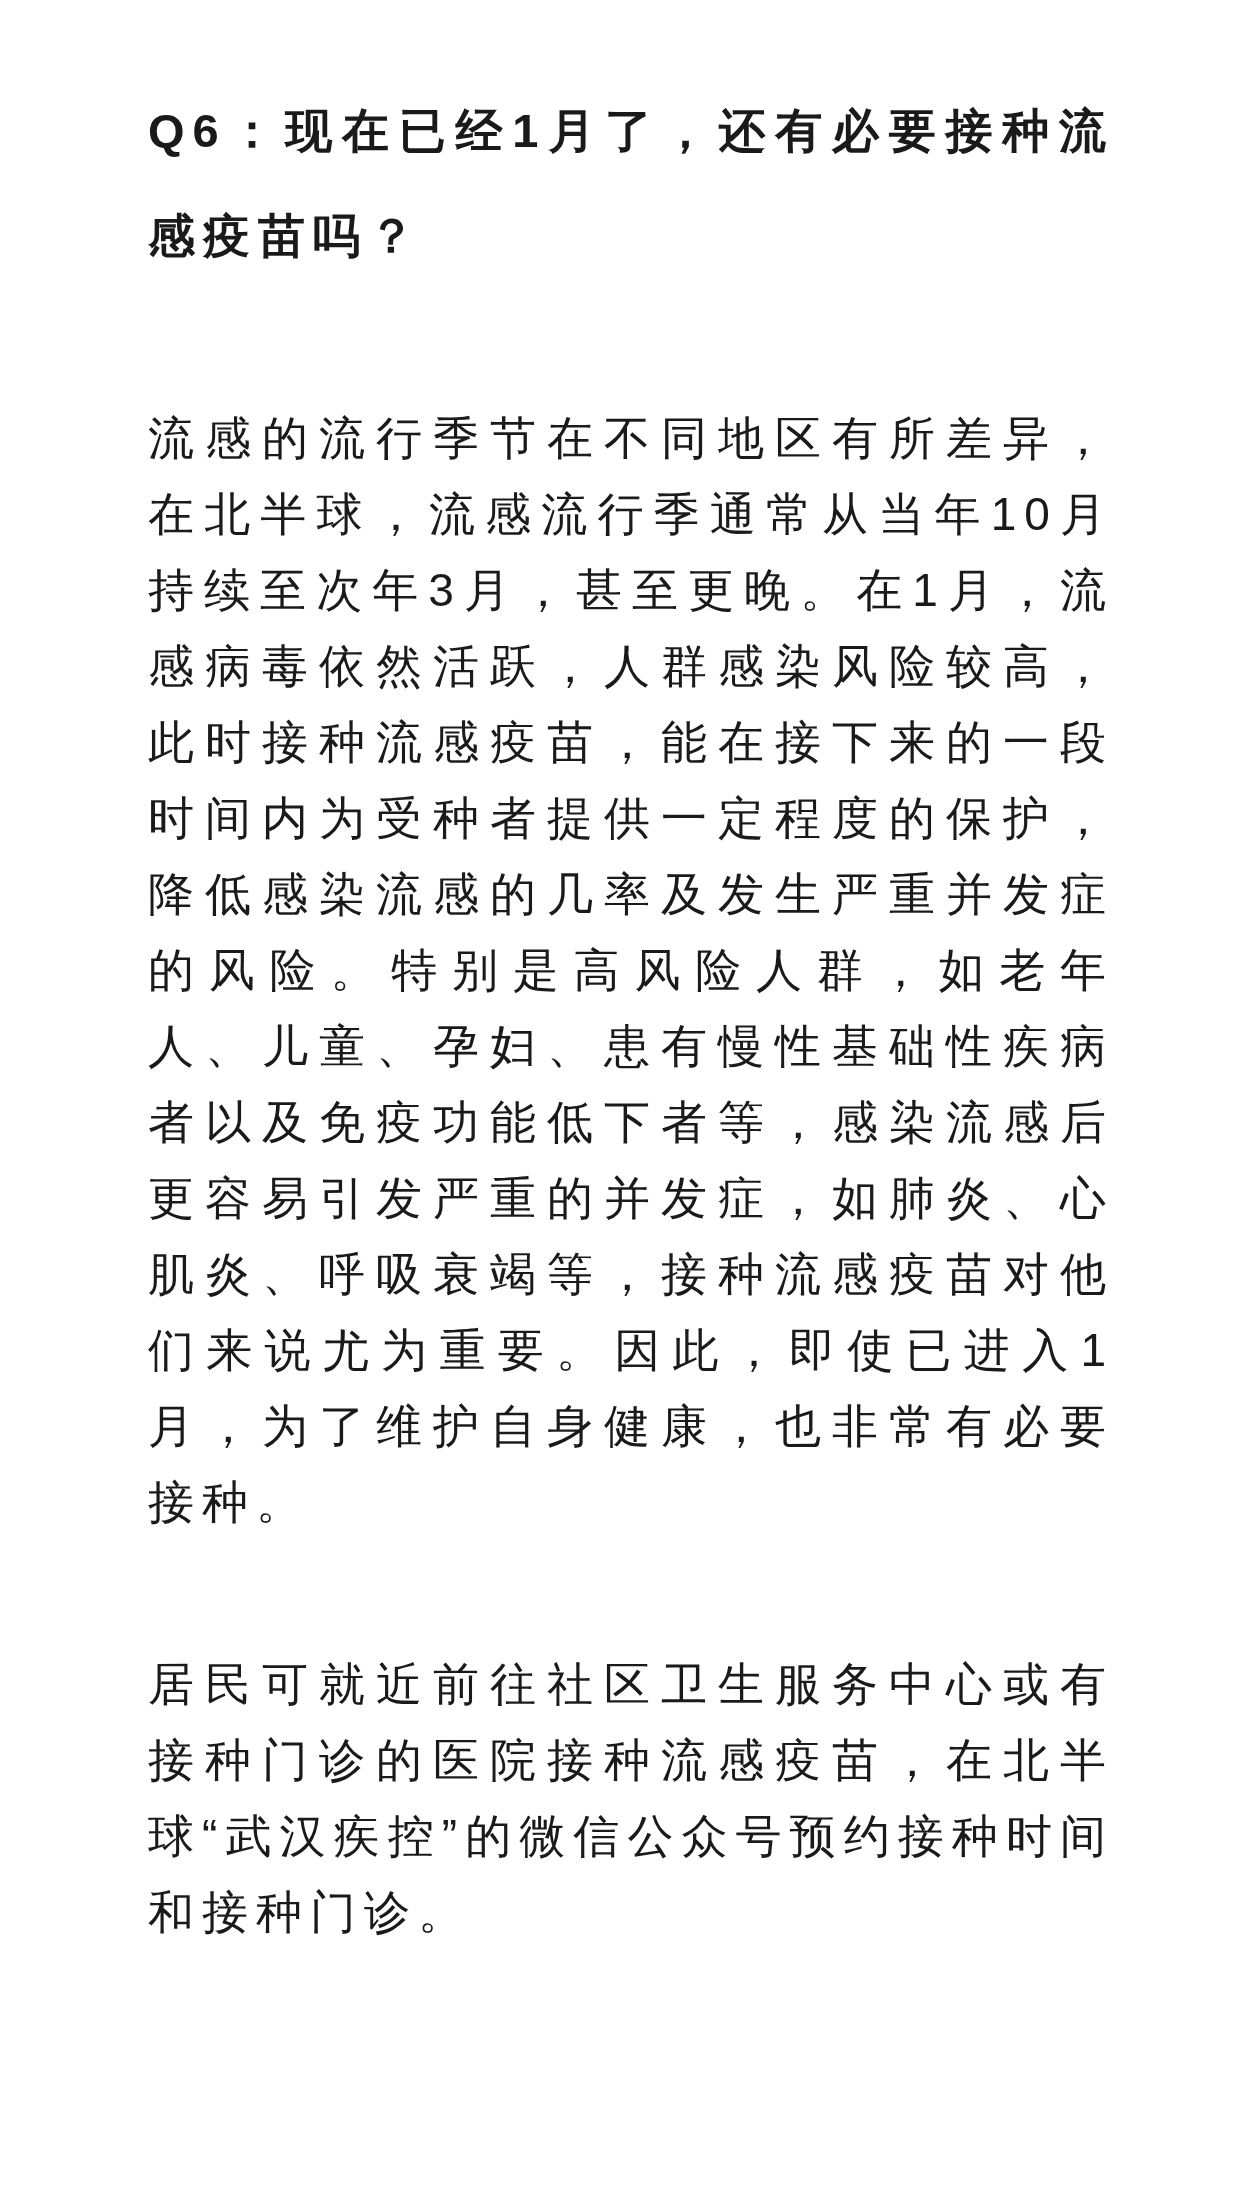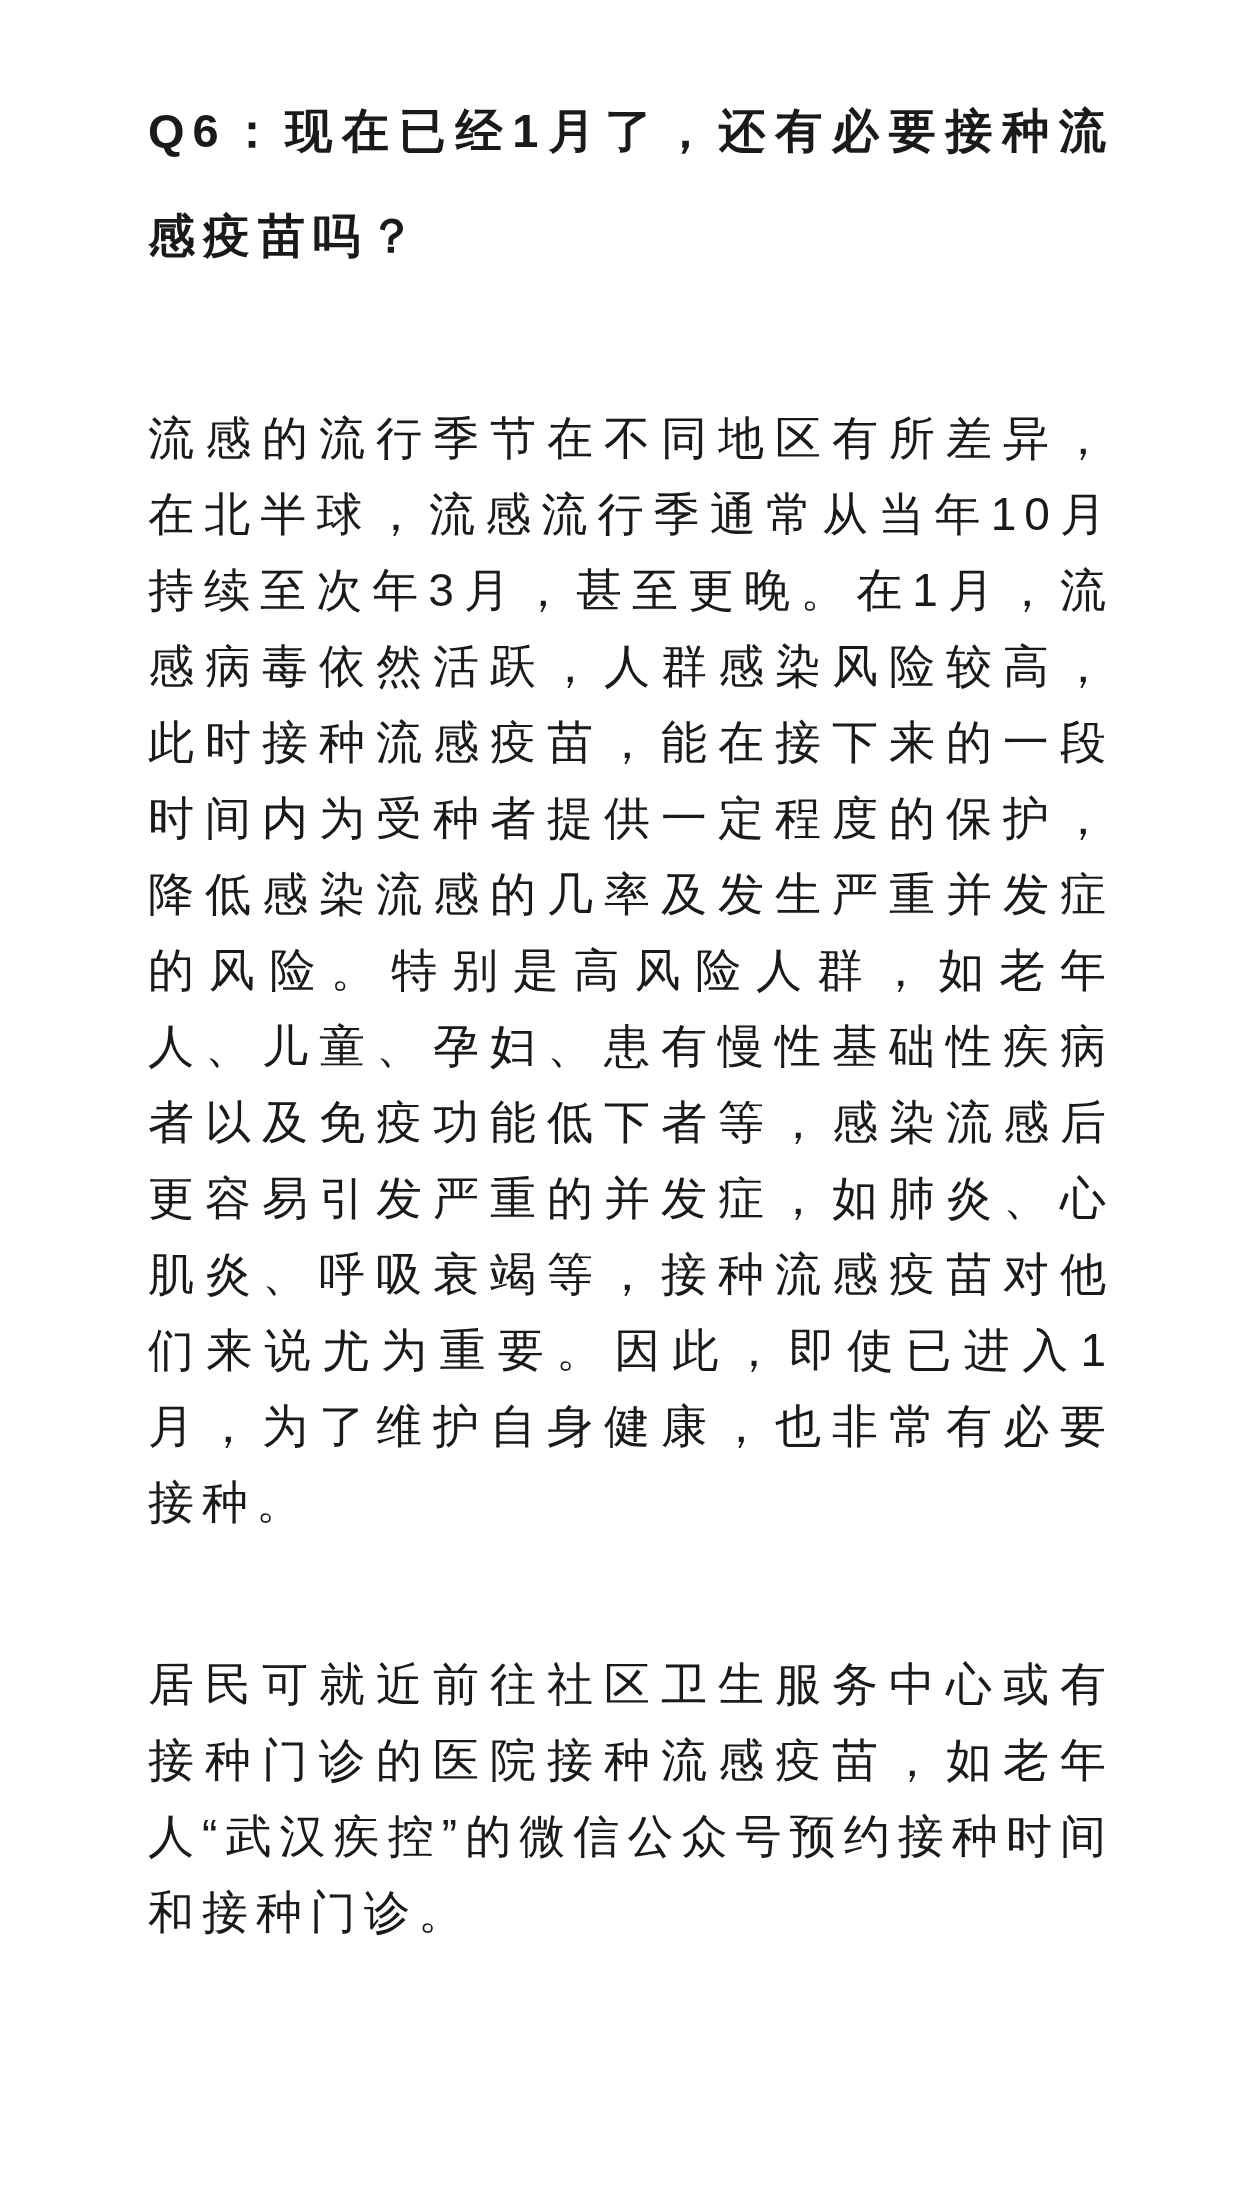--- a/index.html
+++ b/index.html
@@ -70,16 +70,16 @@
   <div class="prev-line-clip" aria-hidden="true">
     <span>​</span>
   </div>
 
   <article class="article">
 
     <h2 class="question-heading">Q6：现在已经1月了，还有必要接种流感疫苗吗？</h2>
 
     <p class="body-paragraph">流感的流行季节在不同地区有所差异，在北半球，流感流行季通常从当年10月持续至次年3月，甚至更晚。在1月，流感病毒依然活跃，人群感染风险较高，此时接种流感疫苗，能在接下来的一段时间内为受种者提供一定程度的保护，降低感染流感的几率及发生严重并发症的风险。特别是高风险人群，如老年人、儿童、孕妇、患有慢性基础性疾病者以及免疫功能低下者等，感染流感后更容易引发严重的并发症，如肺炎、心肌炎、呼吸衰竭等，接种流感疫苗对他们来说尤为重要。因此，即使已进入1月，为了维护自身健康，也非常有必要接种。</p>
 
-    <p class="body-paragraph">居民可就近前往社区卫生服务中心或有接种门诊的医院接种流感疫苗，如老年人“武汉疾控”的微信公众号预约接种时间和接种门诊。</p>
+    <p class="body-paragraph">居民可就近前往社区卫生服务中心或有接种门诊的医院接种流感疫苗，在北半球“武汉疾控”的微信公众号预约接种时间和接种门诊。</p>
 
   </article>
 </div>
 
 </body></html>

